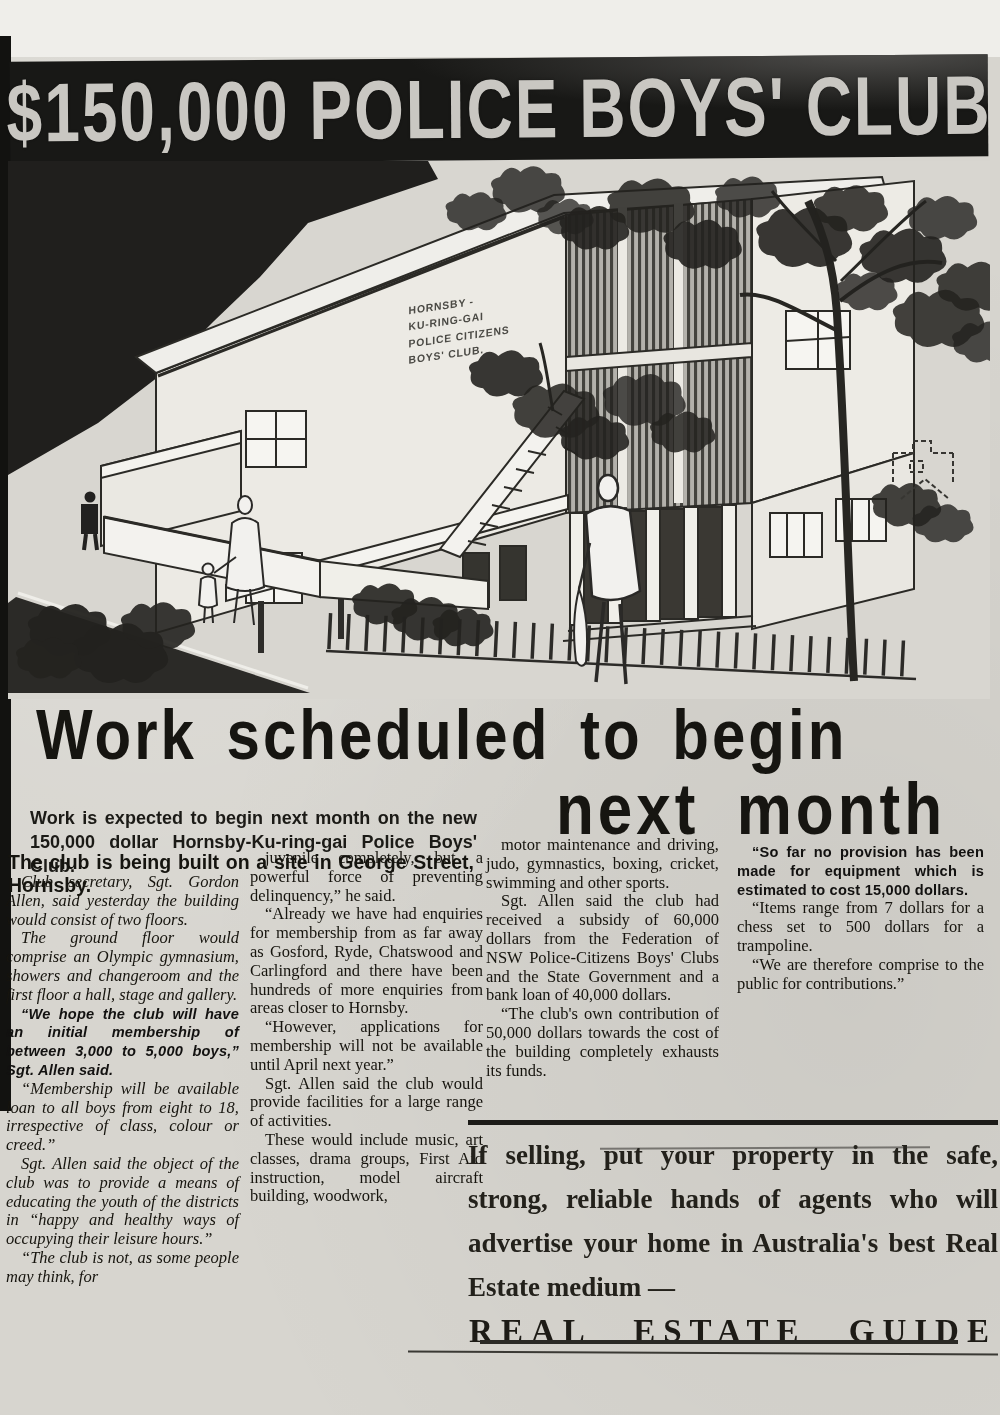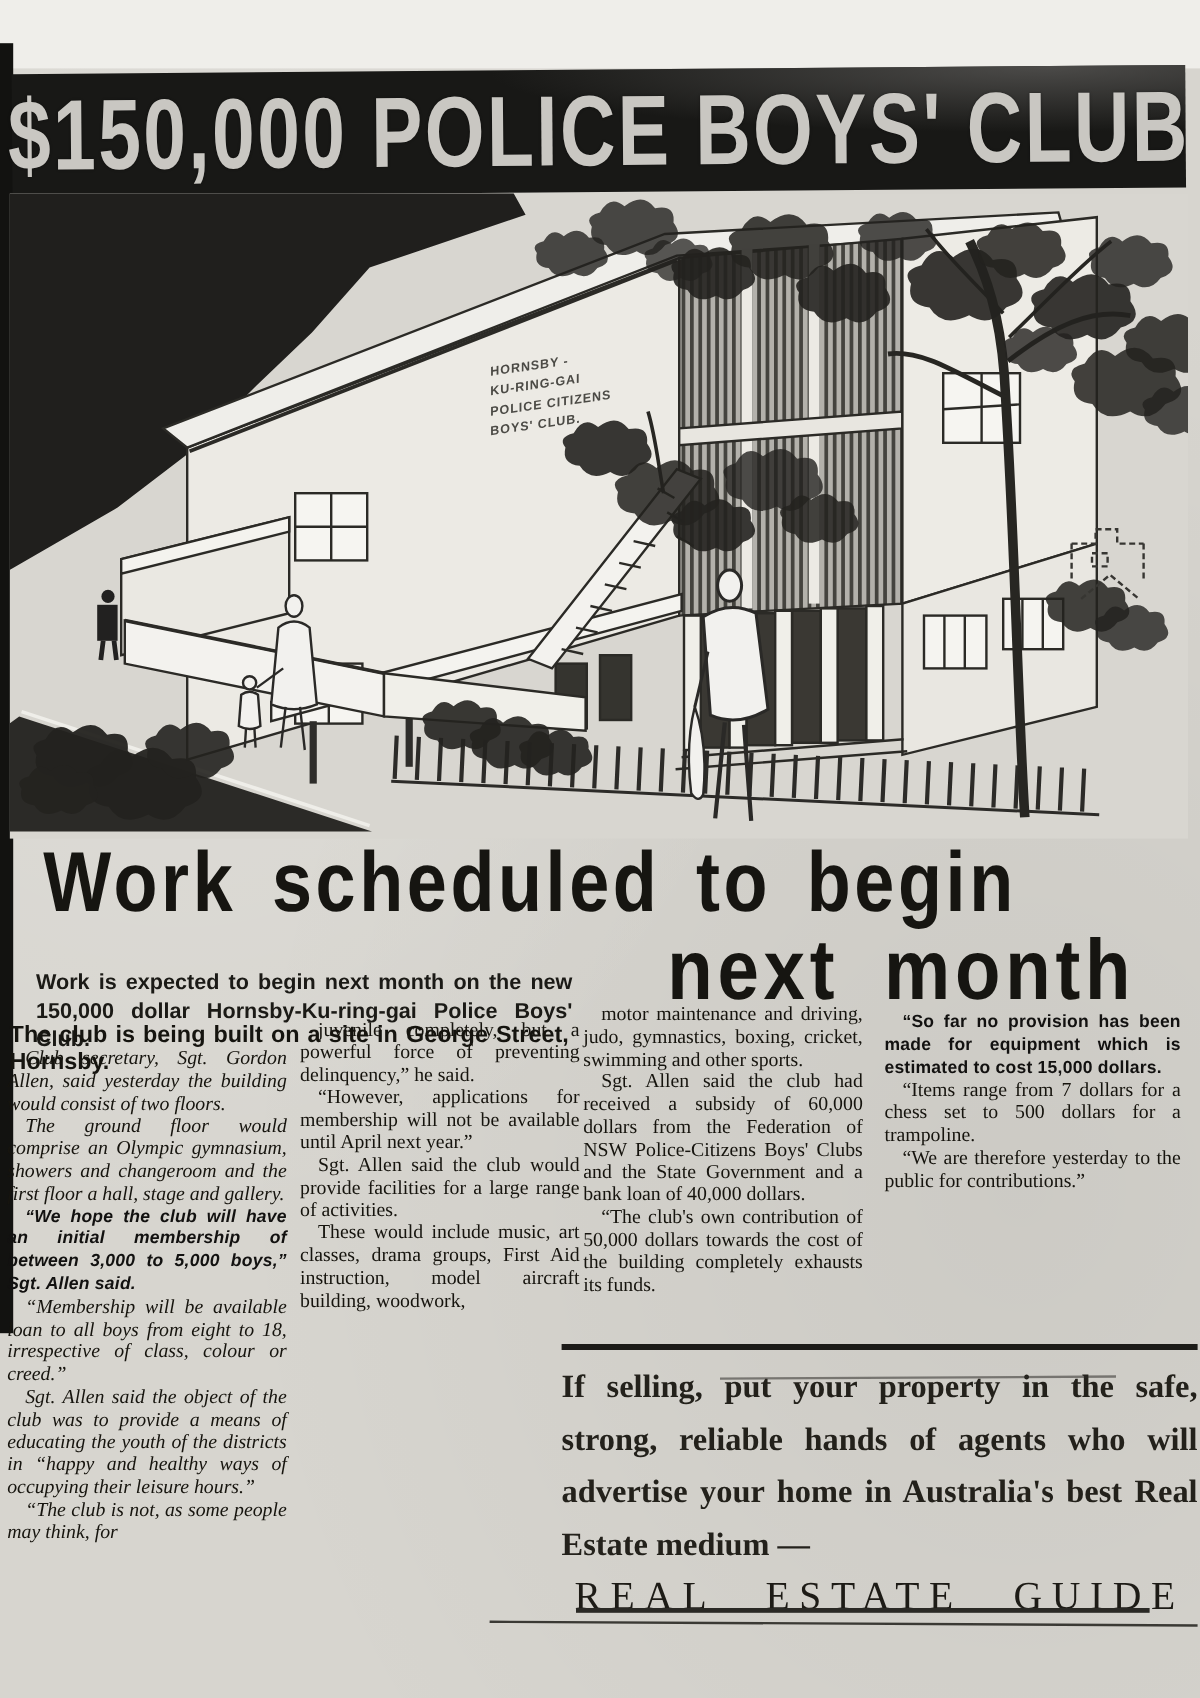--- a/index.html
+++ b/index.html
@@ -70,21 +70,21 @@
   .ad{
     position:absolute;left:468px;top:1120px;width:530px;height:226px;
     border-top:5px solid #1c1b18;padding-top:8px;
   }
   .ad-body{
     margin:0;font-family:"Liberation Serif",serif;font-size:27px;line-height:44px;
     text-align:justify;color:#23211b;font-weight:bold;
   }
   .ad-title{
     margin-top:4px;text-align:center;font-family:"Liberation Serif",serif;
-    font-weight:normal;font-size:33px;letter-spacing:8px;word-spacing:26px;color:#1d1b16;
+    font-weight:bold;font-size:33px;letter-spacing:8px;word-spacing:26px;color:#1d1b16;
   }
   .artifact{position:absolute;background:#2a2925;}
   .artifact.thin{height:2px;background:#3a3934;}
   .strike-line{position:absolute;left:600px;top:1147px;width:330px;height:2px;background:rgba(45,44,40,.55);transform:rotate(-.3deg);}
 </style>
 </head>
 <body>
 
 <div class="page">
 
@@ -266,33 +266,34 @@
   <div class="col" id="col1">
       <p>Club secretary, Sgt. Gordon Allen, said yesterday the building would consist of two floors.</p>
       <p>The ground floor would comprise an Olympic gymnasium, showers and changeroom and the first floor a hall, stage and gallery.</p>
       <p class="bold">“We hope the club will have an initial membership of between 3,000 to 5,000 boys,” Sgt. Allen said.</p>
       <p>“Membership will be available loan to all boys from eight to 18, irrespective of class, colour or creed.”</p>
       <p>Sgt. Allen said the object of the club was to provide a means of educating the youth of the districts in “happy and healthy ways of occupying their leisure hours.”</p>
       <p>“The club is not, as some people may think, for</p>
     </div>
   <div class="col" id="col2">
       <p>juvenile completely, but a powerful force of preventing delinquency,” he said.</p>
+      <p>“Already we have had enquiries for membership from as far away as Gosford, Ryde, Chatswood and Carlingford and there have been hundreds of more enquiries from areas closer to Hornsby.</p>
       <p>“However, applications for membership will not be available until April next year.”</p>
       <p>Sgt. Allen said the club would provide facilities for a large range of activities.</p>
       <p>These would include music, art classes, drama groups, First Aid instruction, model aircraft building, woodwork,</p>
     </div>
   <div class="col" id="col3">
       <p>motor maintenance and driving, judo, gymnastics, boxing, cricket, swimming and other sports.</p>
       <p>Sgt. Allen said the club had received a subsidy of 60,000 dollars from the Federation of NSW Police-Citizens Boys' Clubs and the State Government and a bank loan of 40,000 dollars.</p>
       <p>“The club's own contribution of 50,000 dollars towards the cost of the building completely exhausts its funds.</p>
     </div>
   <div class="col" id="col4">
       <p class="bold">“So far no provision has been made for equipment which is estimated to cost 15,000 dollars.</p>
       <p>“Items range from 7 dollars for a chess set to 500 dollars for a trampoline.</p>
-      <p>“We are therefore yesterday to the public for contributions.”</p>
+      <p>“We are therefore comprise to the public for contributions.”</p>
     </div>
 
   <div class="ad">
     <p class="ad-body">If selling, put your property in the safe, strong, reliable hands of agents who will advertise your home in Australia's best Real Estate medium —</p>
     <div class="ad-title">REAL ESTATE GUIDE</div>
   </div>
 
   <div class="strike-line"></div>
   <div class="artifact" style="left:480px;top:1340px;width:478px;height:4px;"></div>
   <div class="artifact thin" style="left:408px;top:1352px;width:590px;transform:rotate(.3deg);"></div>

